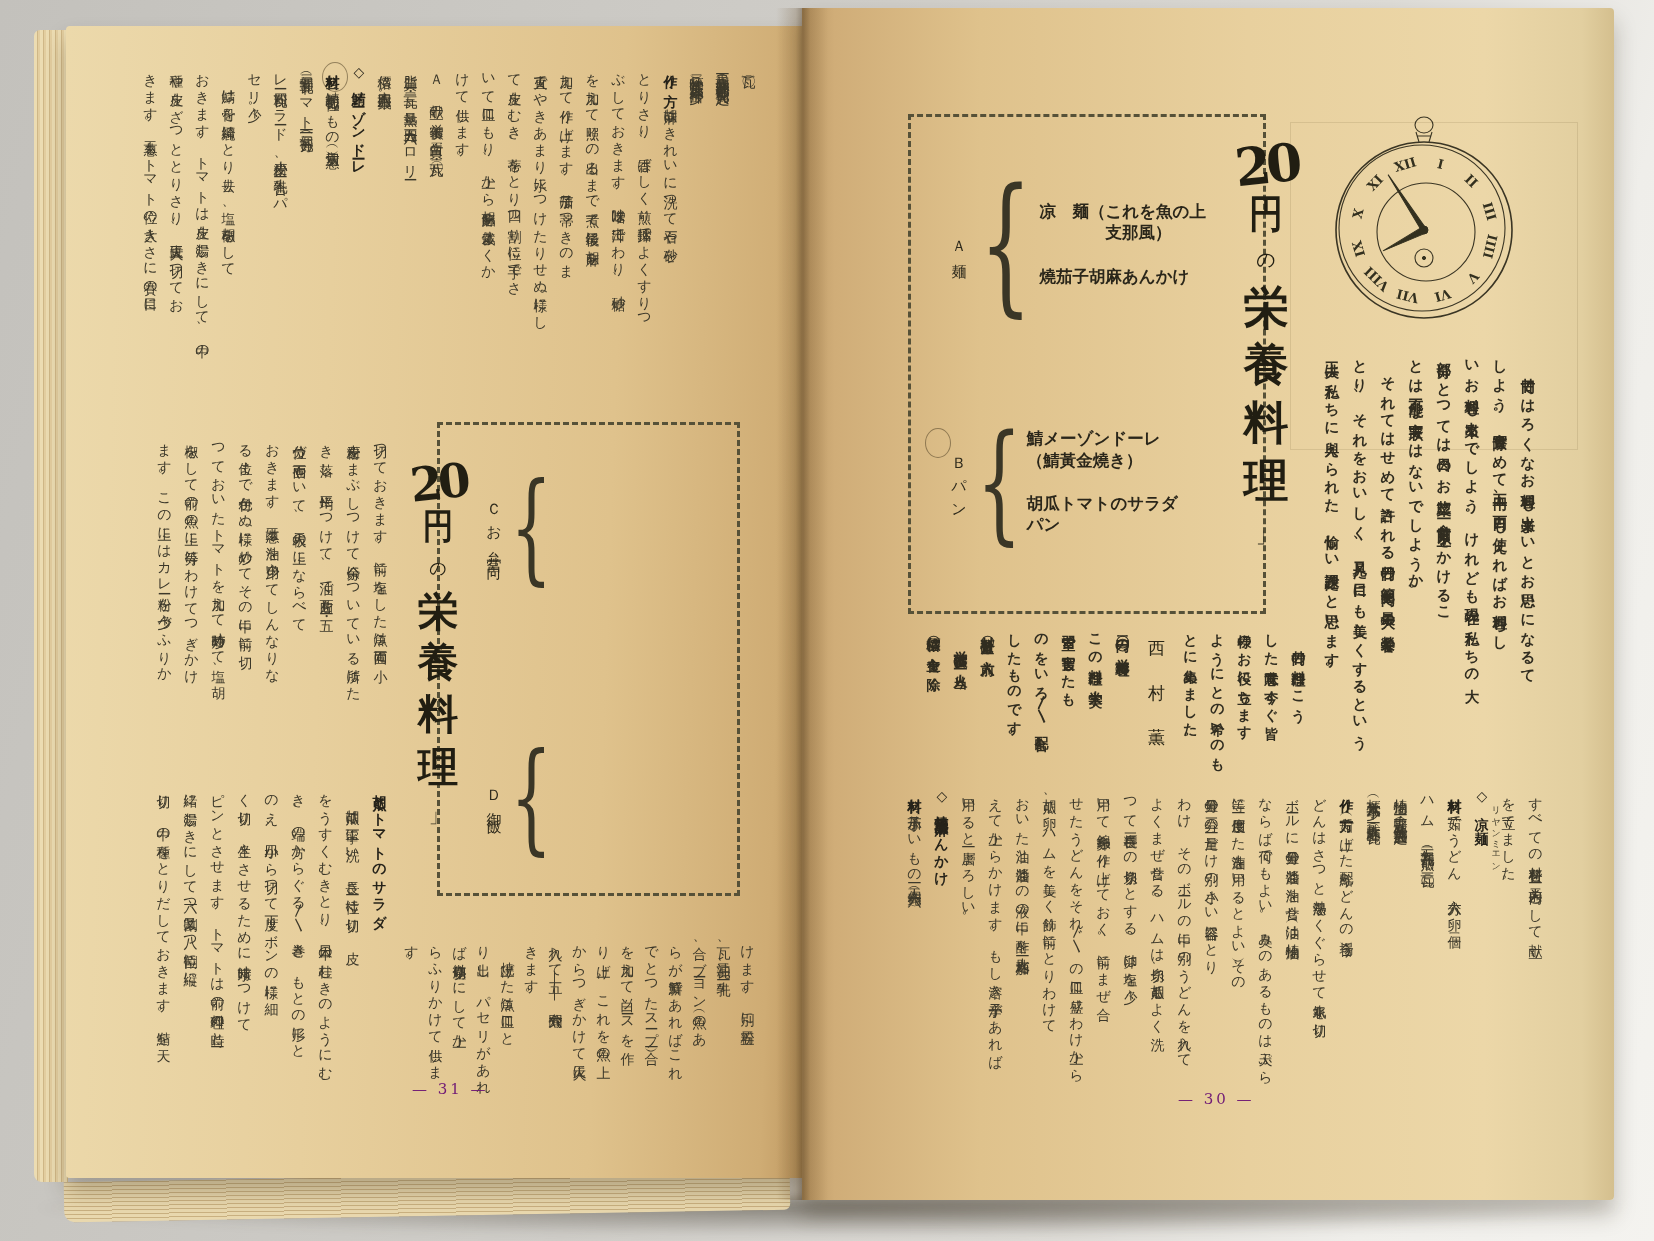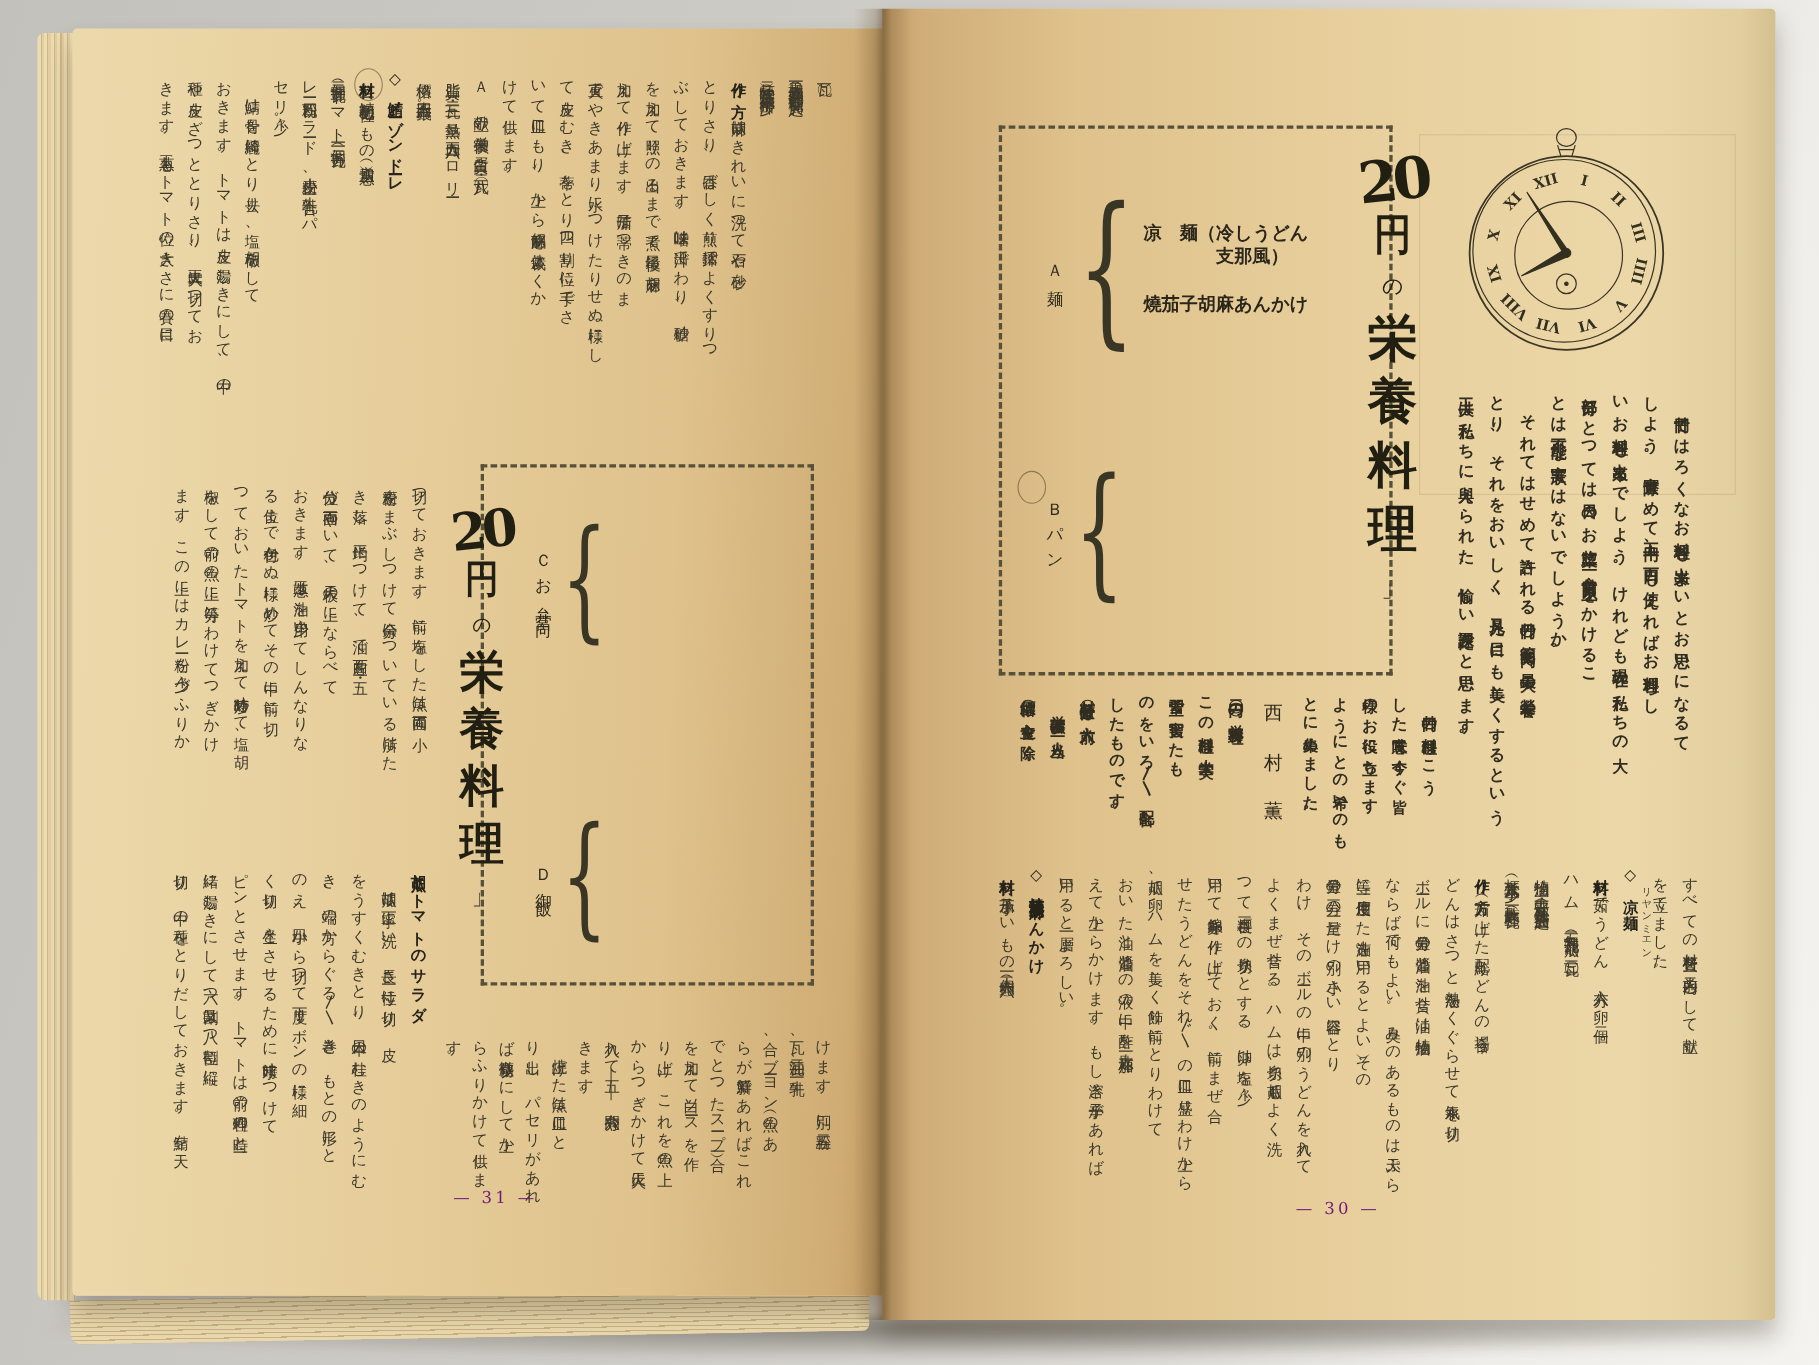--- a/index.html
+++ b/index.html
@@ -177,28 +177,34 @@
 
   <div class="pagenum" style="left:412px;top:1080px;">— 31 —</div>
 
   <div class="ink-ring" style="left:322px;top:62px;width:24px;height:28px;"></div>
 
   <div class="menu-box" style="left:908px;top:114px;width:352px;height:494px;">
     <div class="menu-group" style="left:38px;top:52px;">
       <div class="menu-label">Ａ麺</div>
       <div class="brace" style="font-size:150px;">{</div>
       <div class="menu-items">
-          <p class="menu-item">凉　麺（冷しうどん
+          <p class="menu-item">凉　麺（これを魚の上
 　　　　支那風）</p>
           <p class="menu-item">燒茄子胡麻あんかけ</p>
         </div>
     </div>
     <div class="menu-group" style="left:38px;top:300px;">
       <div class="menu-label">Ｂパン</div>
       <div class="brace" style="font-size:130px;">{</div>
+      <div class="menu-items">
+          <p class="menu-item">鯖メーゾンドーレ
+（鯖黃金燒き）</p>
+          <p class="menu-item">胡瓜トマトのサラダ
+パン</p>
+        </div>
     </div>
   </div>
 
   <div class="ghost-box" style="left:1290px;top:122px;width:286px;height:326px;"></div>
 
   <div class="clock" style="left:1326px;top:108px;">
     <svg id="clock-svg" width="196" height="222" viewBox="0 0 196 222">
       <ellipse class="thin" cx="98" cy="17" rx="9" ry="8"></ellipse>
       <path class="thin" d="M90 24 l3 10 m13 -10 l-3 10 m-12 -6 h14"></path>
       <circle class="line" cx="98" cy="122" r="88"></circle>

